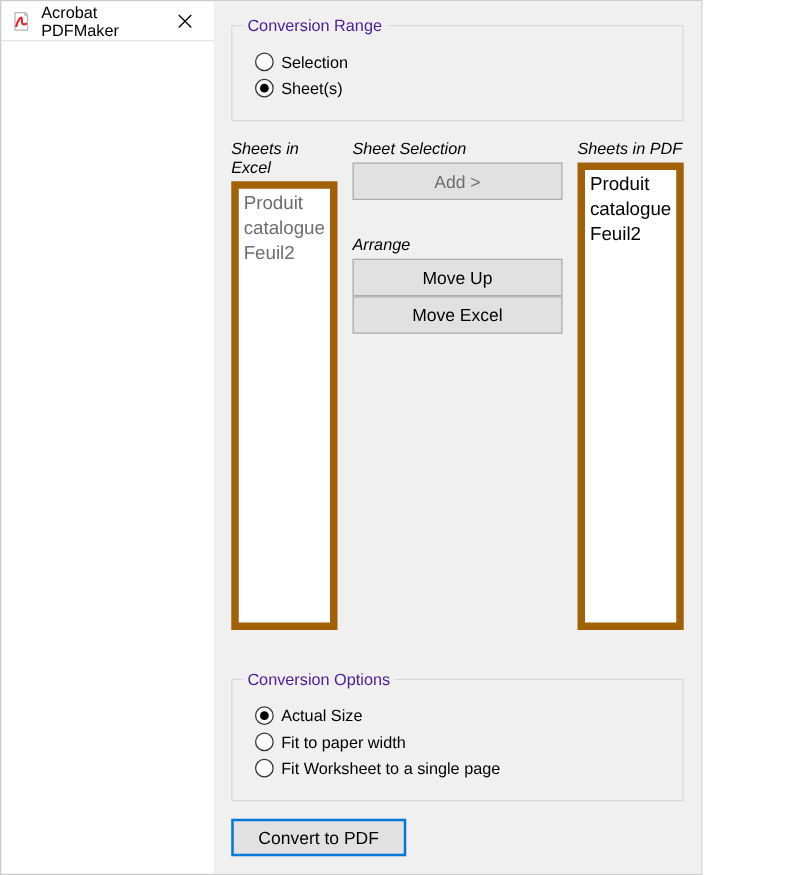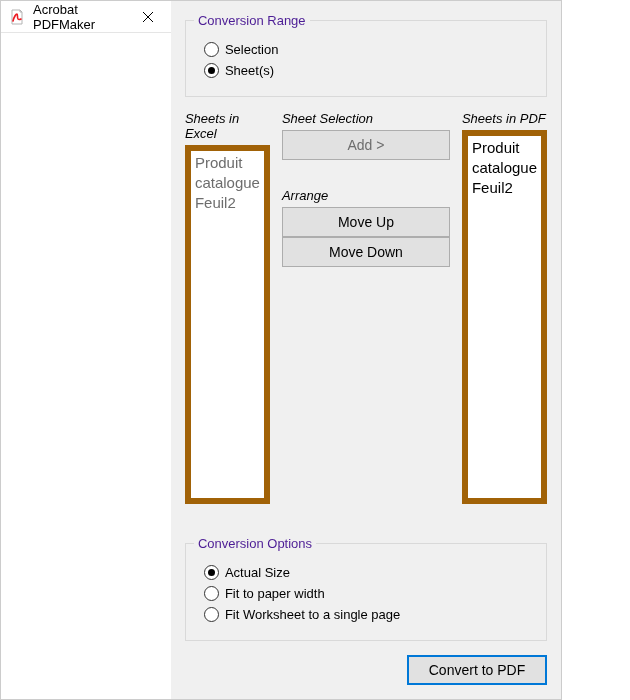--- a/index.html
+++ b/index.html
@@ -121,21 +121,20 @@
     align-items: center;
     justify-content: center;
     font-size: 14px;
     color: #000;
     cursor: default;
   }
   .btn.disabled { color: #6d6d6d; }
   .btn.primary { border: 2px solid #0078d7; }
   .footer {
     display: flex;
-    justify-content: flex-end;
     gap: 12px;
     margin-top: 14px;
   }
   .footer .btn { width: 140px; margin-bottom: 0; height: 30px; font-size: 14px; }
 </style>
 </head>
 <body>
 
 <div class="window">
 
@@ -180,21 +179,21 @@
       </div>
 
       <div class="mid-col">
         <div class="col-label">Sheet Selection</div>
         <div class="btn disabled">Add &gt;</div>
 
         <div style="height:28px"></div>
 
         <div class="col-label">Arrange</div>
         <div class="btn">Move Up</div>
-        <div class="btn">Move Down</div>
+        <div class="btn">Move Excel</div>
       </div>
 
       <div class="list-col">
         <div class="col-label">Sheets in PDF</div>
         <div class="listbox">
           <div class="item">Produit catalogue</div>
           <div class="item">Feuil2</div>
         </div>
       </div>
 

